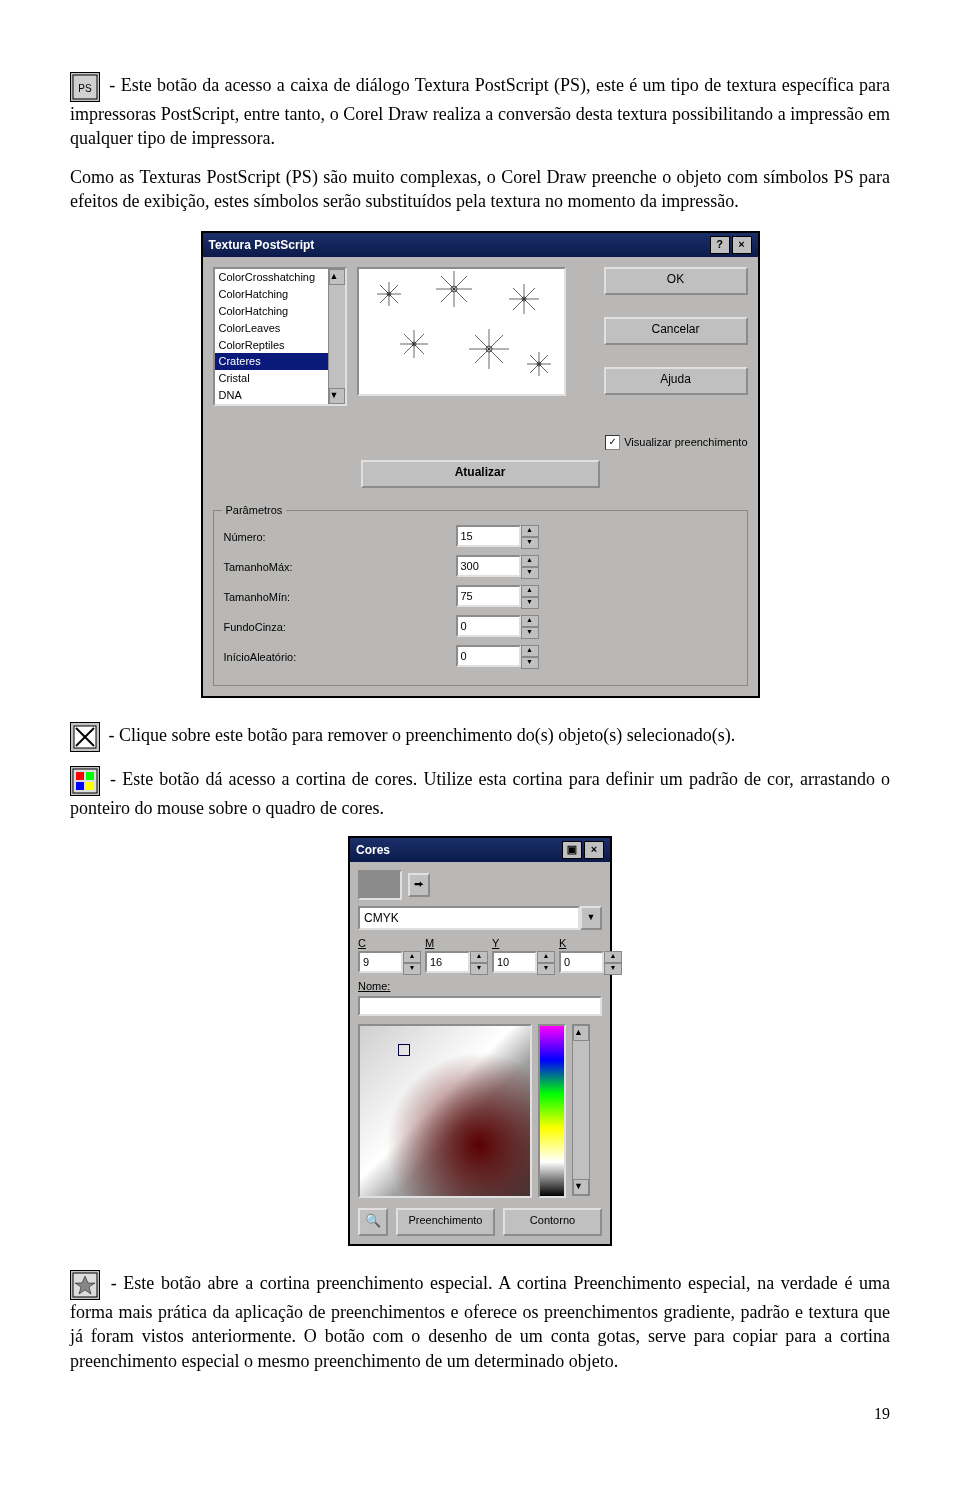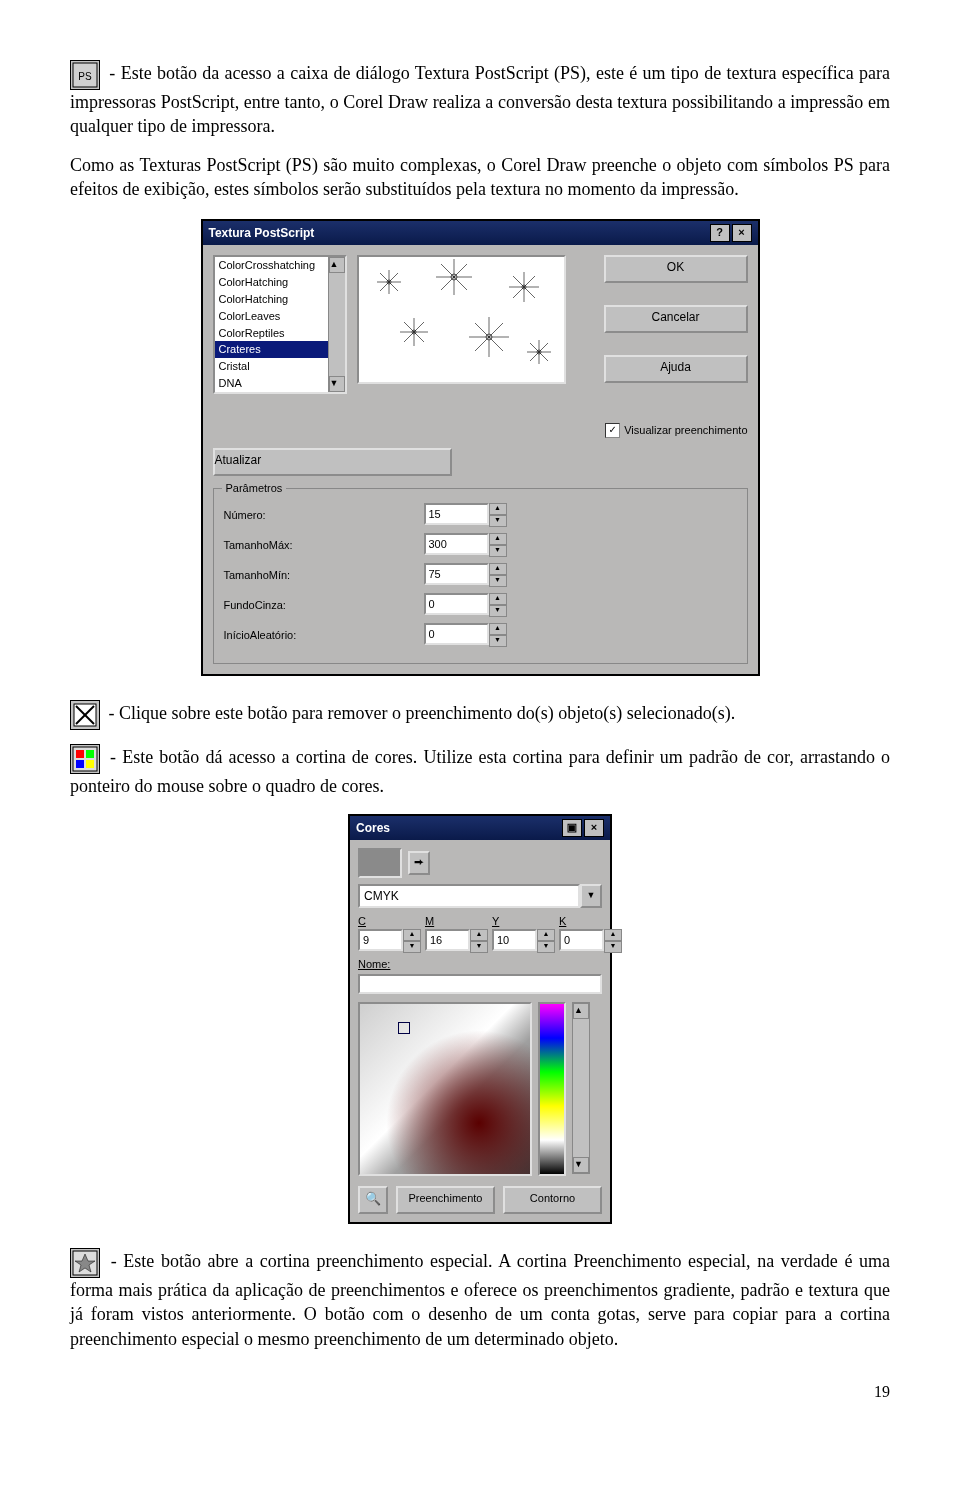--- a/index.html
+++ b/index.html
@@ -6,21 +6,21 @@
     font-family: "Times New Roman", serif;
     font-size: 18px;
     line-height: 1.35;
     color: #000;
     background: #fff;
     margin: 0;
     padding: 60px 70px 40px 70px;
     width: 960px;
     box-sizing: border-box;
   }
-  p { margin: 0 0 14px 0; text-align: justify; }
+  p { margin: 12px 0 14px 0; text-align: justify; }
   .icon-box {
     display: inline-block;
     width: 28px;
     height: 28px;
     border: 1px solid #000;
     background: #c4c4c4;
     vertical-align: middle;
     margin-right: 4px;
     text-align: center;
     line-height: 28px;
@@ -67,31 +67,31 @@
   .preview svg { width:100%; height:100%; }
 
   .rightcol { flex:1; display:flex; flex-direction:column; gap:22px; align-items:flex-end; }
   .btn {
     width:140px; height:24px; background:#c0c0c0; border:2px outset #e0e0e0;
     text-align:center; line-height:20px; font-size:12px;
   }
   .chk { font-size:11px; margin-top:18px; display:flex; align-items:center; gap:4px; }
   .chkbox { width:13px; height:13px; background:#fff; border:1px inset #888; font-size:10px; line-height:11px; text-align:center; }
 
-  .update-wrap { text-align:left; margin:10px 0 4px 0; }
+  .update-wrap { text-align:center; margin:10px 0 4px 0;font-weight:bold; }
   .btn-update { width:235px; height:24px; background:#c0c0c0; border:2px outset #e0e0e0; display:inline-block; line-height:20px; }
 
   .groupbox {
-    border:1px solid #888; margin-top:12px; padding:8px 22px 10px 10px; position:relative;
+    border:1px solid #888; margin-top:22px; padding:8px 22px 10px 10px; position:relative;
   }
   .groupbox .legend {
     position:absolute; top:-8px; left:8px; background:#b9b8b7; padding:0 4px; font-size:11px;
   }
   .param-row { display:flex; align-items:center; margin:6px 0; }
-  .param-row .plabel { width:200px; font-size:11px; }
+  .param-row .plabel { width:232px; font-size:11px; }
   .spin { display:flex; }
   .spin input {
     width:55px; height:18px; font-size:11px; border:2px inset #e0e0e0; background:#fff; padding:0 3px;
   }
   .spin-btns { display:flex; flex-direction:column; }
   .spin-btns div { width:16px; height:10px; background:#c0c0c0; border:1px solid #888; font-size:7px; line-height:8px; text-align:center; }
 
   
   .dialog-cores {
     width: 260px; margin: 16px auto 24px auto;

